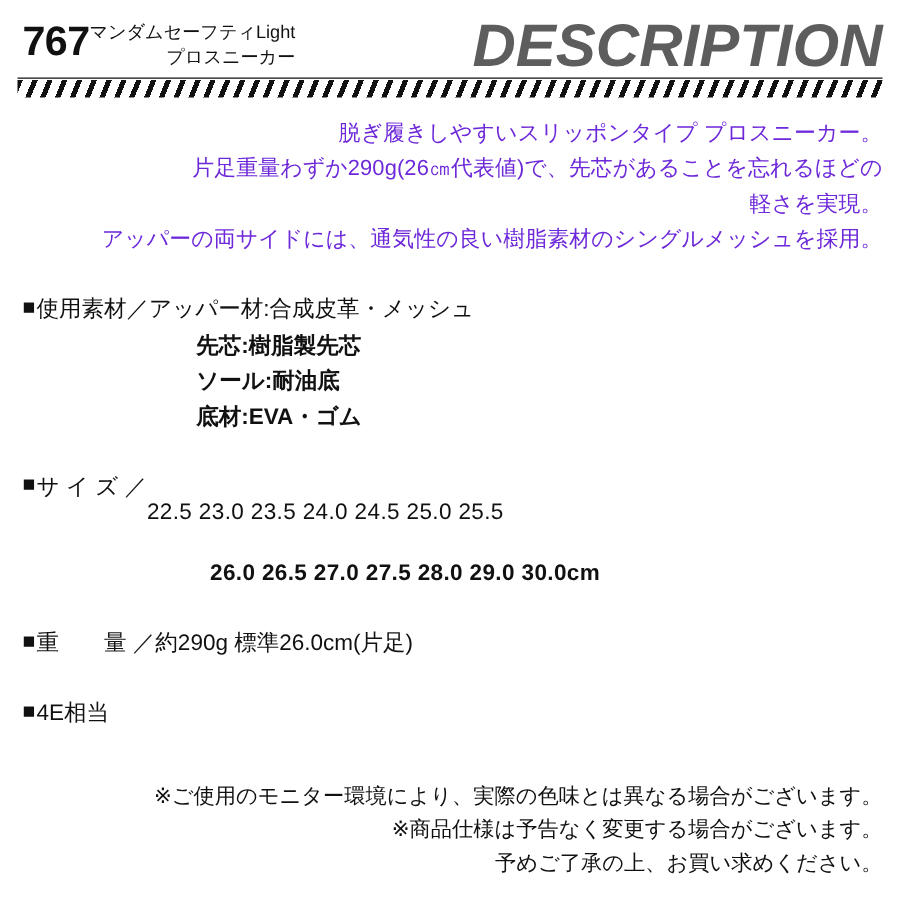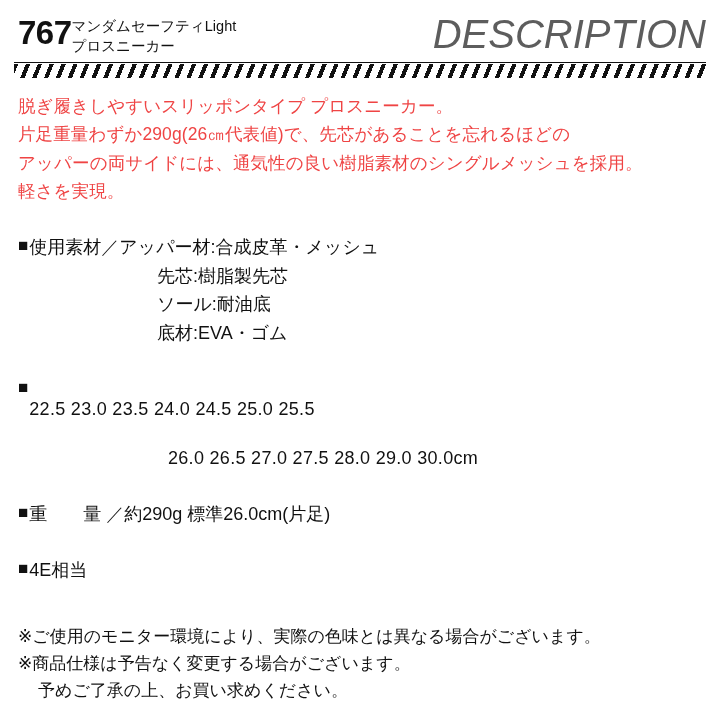--- a/index.html
+++ b/index.html
@@ -12,20 +12,21 @@
     background: #ffffff;
     font-family: "Liberation Sans", "DejaVu Sans", sans-serif;
     color: #1a1a1a;
     overflow: hidden;
   }
   .page {
     position: relative;
     width: 720px;
     height: 720px;
     box-sizing: border-box;
+    text-align: right;
   }
 
   
   .header {
     position: relative;
     height: 62px;
     padding: 0 18px;
     box-sizing: border-box;
     display: flex;
     align-items: flex-start;
@@ -50,22 +51,22 @@
     font-size: 14.5px;
     color: #111;
     white-space: nowrap;
   }
   .header-right {
     position: absolute;
     right: 14px;
     top: 14px;
   }
   .description-title {
-    font-size: 40px;
-    font-weight: normal;
+    font-size: 48px;
+    font-weight: bold;
     font-style: italic;
     letter-spacing: 0px;
     line-height: 1;
     color: #5d5d5d;
     -webkit-text-stroke: 0px;
   }
 
   
   .hatch-rule {
     position: absolute;
@@ -91,36 +92,37 @@
   .content {
     position: absolute;
     top: 92px;
     left: 18px;
     right: 14px;
   }
   .intro p {
     margin: 0;
     font-size: 17.5px;
     line-height: 1.62;
-    color: #ef4444;
+    color: #6d28d9;
     letter-spacing: 0.1px;
   }
 
   .spec-block {
     margin-top: 30px;
   }
   .spec-row {
     display: flex;
     align-items: flex-start;
     font-size: 18px;
     line-height: 1.58;
     color: #111;
   }
   .spec-row.sub {
     padding-left: 0;
+    font-weight: bold;
   }
   .marker {
     display: inline-block;
     font-size: 17px;
     line-height: 1.58;
     margin-right: 1px;
   }
   .spec-label {
     white-space: nowrap;
   }
@@ -177,22 +179,22 @@
   </div>
 
   <div class="hatch-rule-line"></div>
   <div class="hatch-rule"></div>
 
   <div class="content">
 
     <div class="intro">
       <p>脱ぎ履きしやすいスリッポンタイプ プロスニーカー。</p>
       <p>片足重量わずか290g(26㎝代表値)で、先芯があることを忘れるほどの</p>
+      <p>軽さを実現。</p>
       <p>アッパーの両サイドには、通気性の良い樹脂素材のシングルメッシュを採用。</p>
-      <p>軽さを実現。</p>
     </div>
 
     <div class="spec-block group">
       <div class="spec-row">
         <span class="marker">■</span>
         <span class="spec-label">使用素材／</span>
         <span>アッパー材:合成皮革・メッシュ</span>
       </div>
       <div class="spec-row sub">
         <span class="spec-indent"></span>
@@ -204,20 +206,21 @@
       </div>
       <div class="spec-row sub">
         <span class="spec-indent"></span>
         <span>底材:EVA・ゴム</span>
       </div>
     </div>
 
     <div class="spec-block group">
       <div class="spec-row">
         <span class="marker">■</span>
+        <span class="spec-label">サ イ ズ ／</span>
         <span class="sizes-line">22.5   23.0   23.5   24.0   24.5   25.0   25.5</span>
       </div>
       <div class="spec-row sub">
         <span class="spec-indent-size"></span>
         <span class="sizes-line">26.0   26.5   27.0   27.5   28.0   29.0   30.0cm</span>
       </div>
     </div>
 
     <div class="spec-block group">
       <div class="spec-row">

